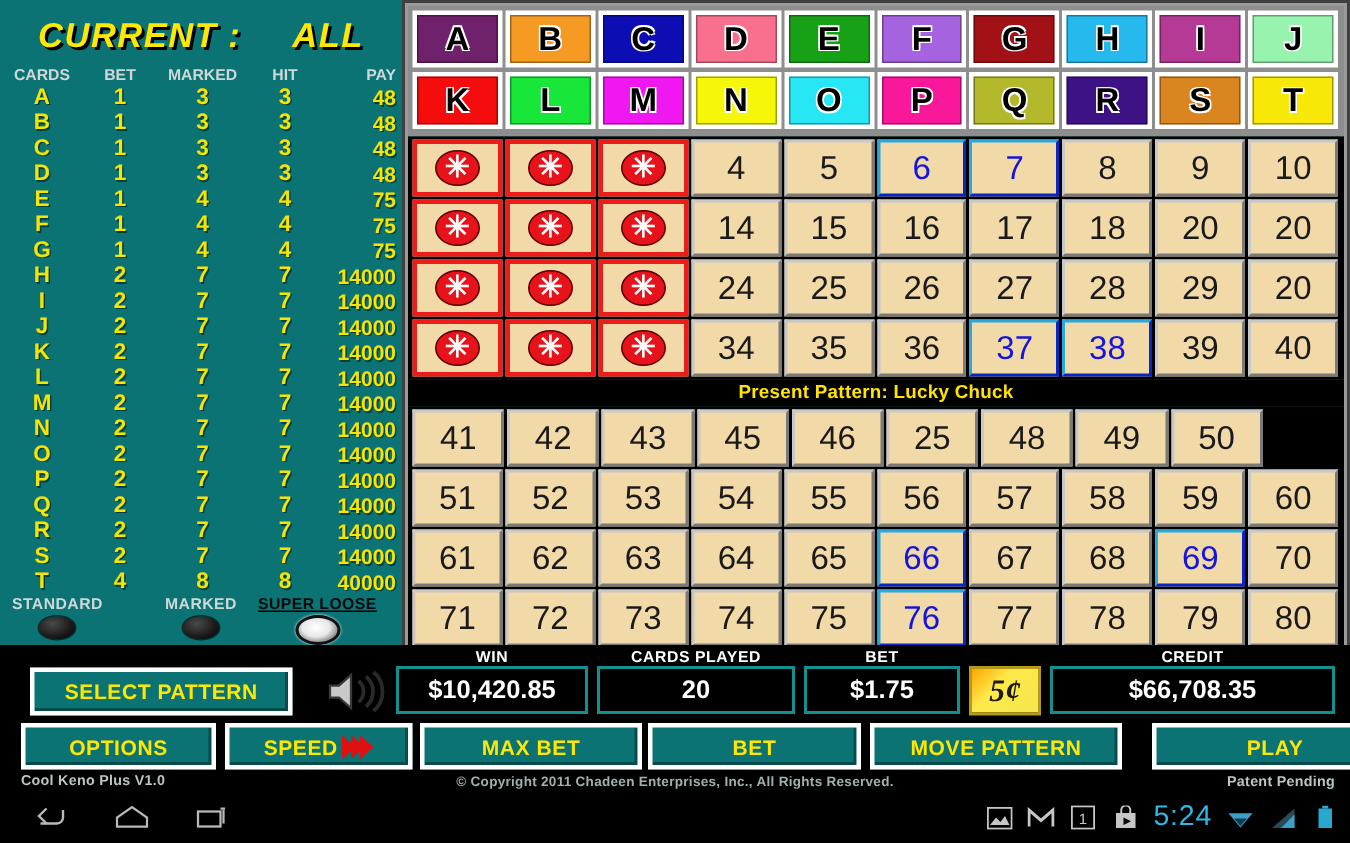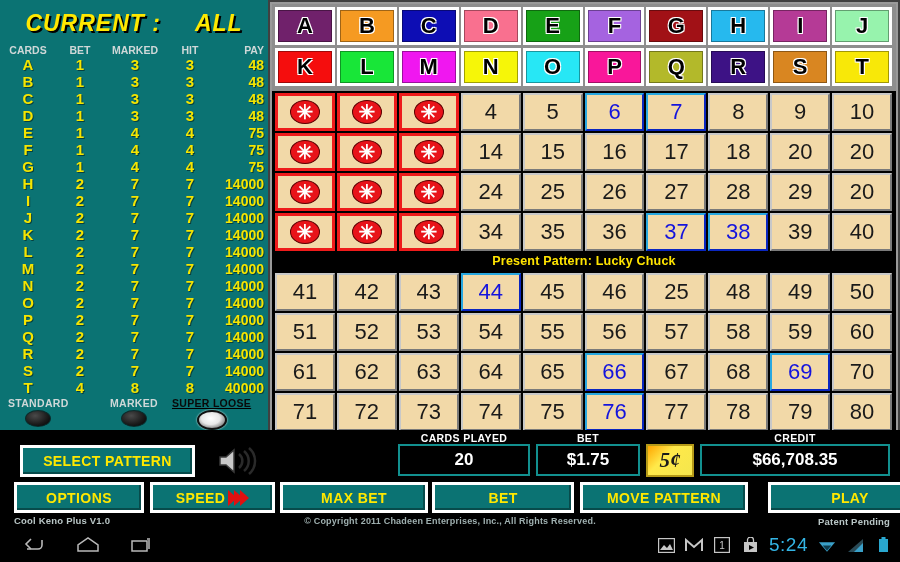--- a/index.html
+++ b/index.html
@@ -500,21 +500,20 @@
           <div class="ncell">39</div>
           <div class="ncell">40</div>
         </div>
       </div>
     <div class="pattern-line">Present Pattern: Lucky Chuck</div>
     <div class="num-grid" id="grid-bottom">
         <div class="nrow">
           <div class="ncell">41</div>
           <div class="ncell">42</div>
           <div class="ncell">43</div>
-          <div class="ncell marked">44</div>
           <div class="ncell">45</div>
           <div class="ncell">46</div>
           <div class="ncell">25</div>
           <div class="ncell">48</div>
           <div class="ncell">49</div>
           <div class="ncell">50</div>
         </div>
         <div class="nrow">
           <div class="ncell">51</div>
           <div class="ncell">52</div>
@@ -576,20 +575,24 @@
       </span>
   </div>
 
   <div class="btn" id="options-btn">OPTIONS</div>
 
   <div class="btn" id="maxbet-btn">MAX BET</div>
   <div class="btn" id="bet-btn">BET</div>
   <div class="btn" id="move-btn">MOVE PATTERN</div>
   <div class="btn" id="play-btn">PLAY</div>
 
+  <div class="meter" id="m-win">
+    <div class="m-label">WIN</div>
+    <div class="m-box">$10,420.85</div>
+  </div>
   <div class="meter" id="m-cards">
     <div class="m-label">CARDS PLAYED</div>
     <div class="m-box">20</div>
   </div>
   <div class="meter" id="m-bet">
     <div class="m-label">BET</div>
     <div class="m-box">$1.75</div>
   </div>
   <div id="denom">5¢</div>
   <div class="meter" id="m-credit">

